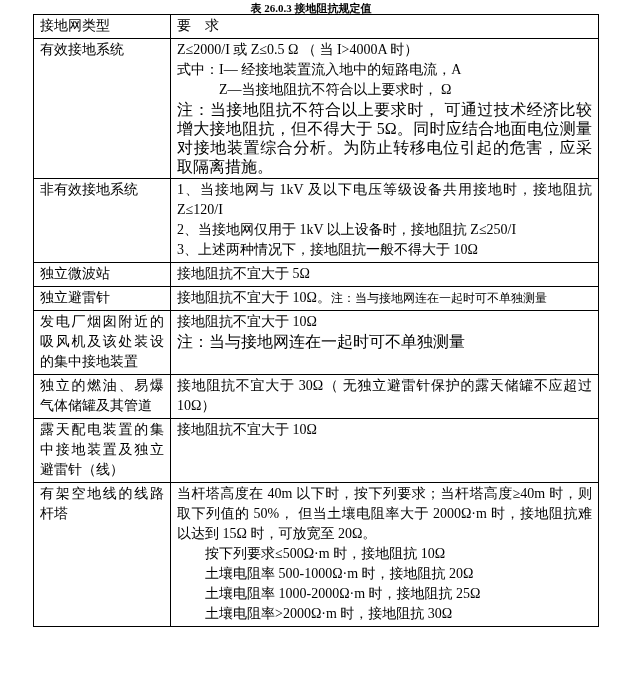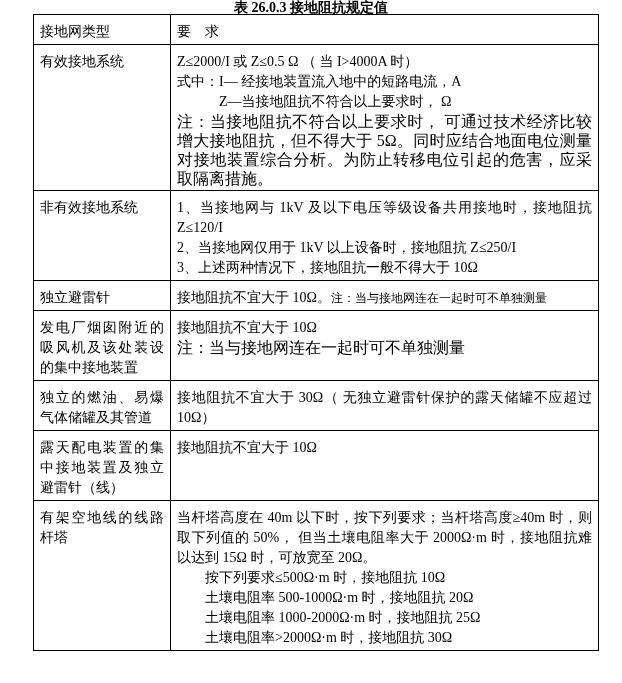--- a/index.html
+++ b/index.html
@@ -14,41 +14,41 @@
   }
   .page {
     position: relative;
     width: 622px;
     height: 683px;
   }
   .doc-title {
     width: 622px;
     text-align: center;
     font-weight: bold;
-    font-size: 14px;
+    font-size: 11px;
     line-height: 14px;
     padding-top: 1px;
     height: 13px;
   }
   table.spec-table {
     border-collapse: collapse;
     table-layout: fixed;
     width: 565px;
     margin-left: 33px;
     margin-top: 0;
   }
   .spec-table col.c1 { width: 137px; }
   .spec-table col.c2 { width: 428px; }
   .spec-table th, .spec-table td {
     border: 1px solid #000000;
     vertical-align: top;
     font-weight: normal;
     font-size: 14px;
     line-height: 20px;
-    padding: 7px 6px 2px 6px;
+    padding: 1px 6px 2px 6px;
     text-align: left;
   }
   td.cat {
     text-align: justify;
     text-justify: inter-character;
   }
   .ln {
     text-align: justify;
     text-justify: inter-character;
   }
@@ -92,20 +92,26 @@
     <tr>
       <td class="cat">非有效接地系统</td>
       <td>
         <div class="ln">1、当接地网与 1kV 及以下电压等级设备共用接地时，接地阻抗 Z≤120/I</div>
         <div class="ln">2、当接地网仅用于 1kV 以上设备时，接地阻抗 Z≤250/I</div>
         <div class="ln">3、上述两种情况下，接地阻抗一般不得大于 10Ω</div>
       </td>
     </tr>
 
 
+    <tr>
+      <td class="cat">独立微波站</td>
+      <td>
+        <div class="ln">接地阻抗不宜大于 5Ω</div>
+      </td>
+    </tr>
 
     <tr>
       <td class="cat">独立避雷针</td>
       <td>
         <div class="ln"><span>接地阻抗不宜大于 10Ω。</span><span class="note-inline">注：当与接地网连在一起时可不单独测量</span></div>
       </td>
     </tr>
 
     <tr>
       <td class="cat">发电厂烟囱附近的吸风机及该处装设的集中接地装置</td>

